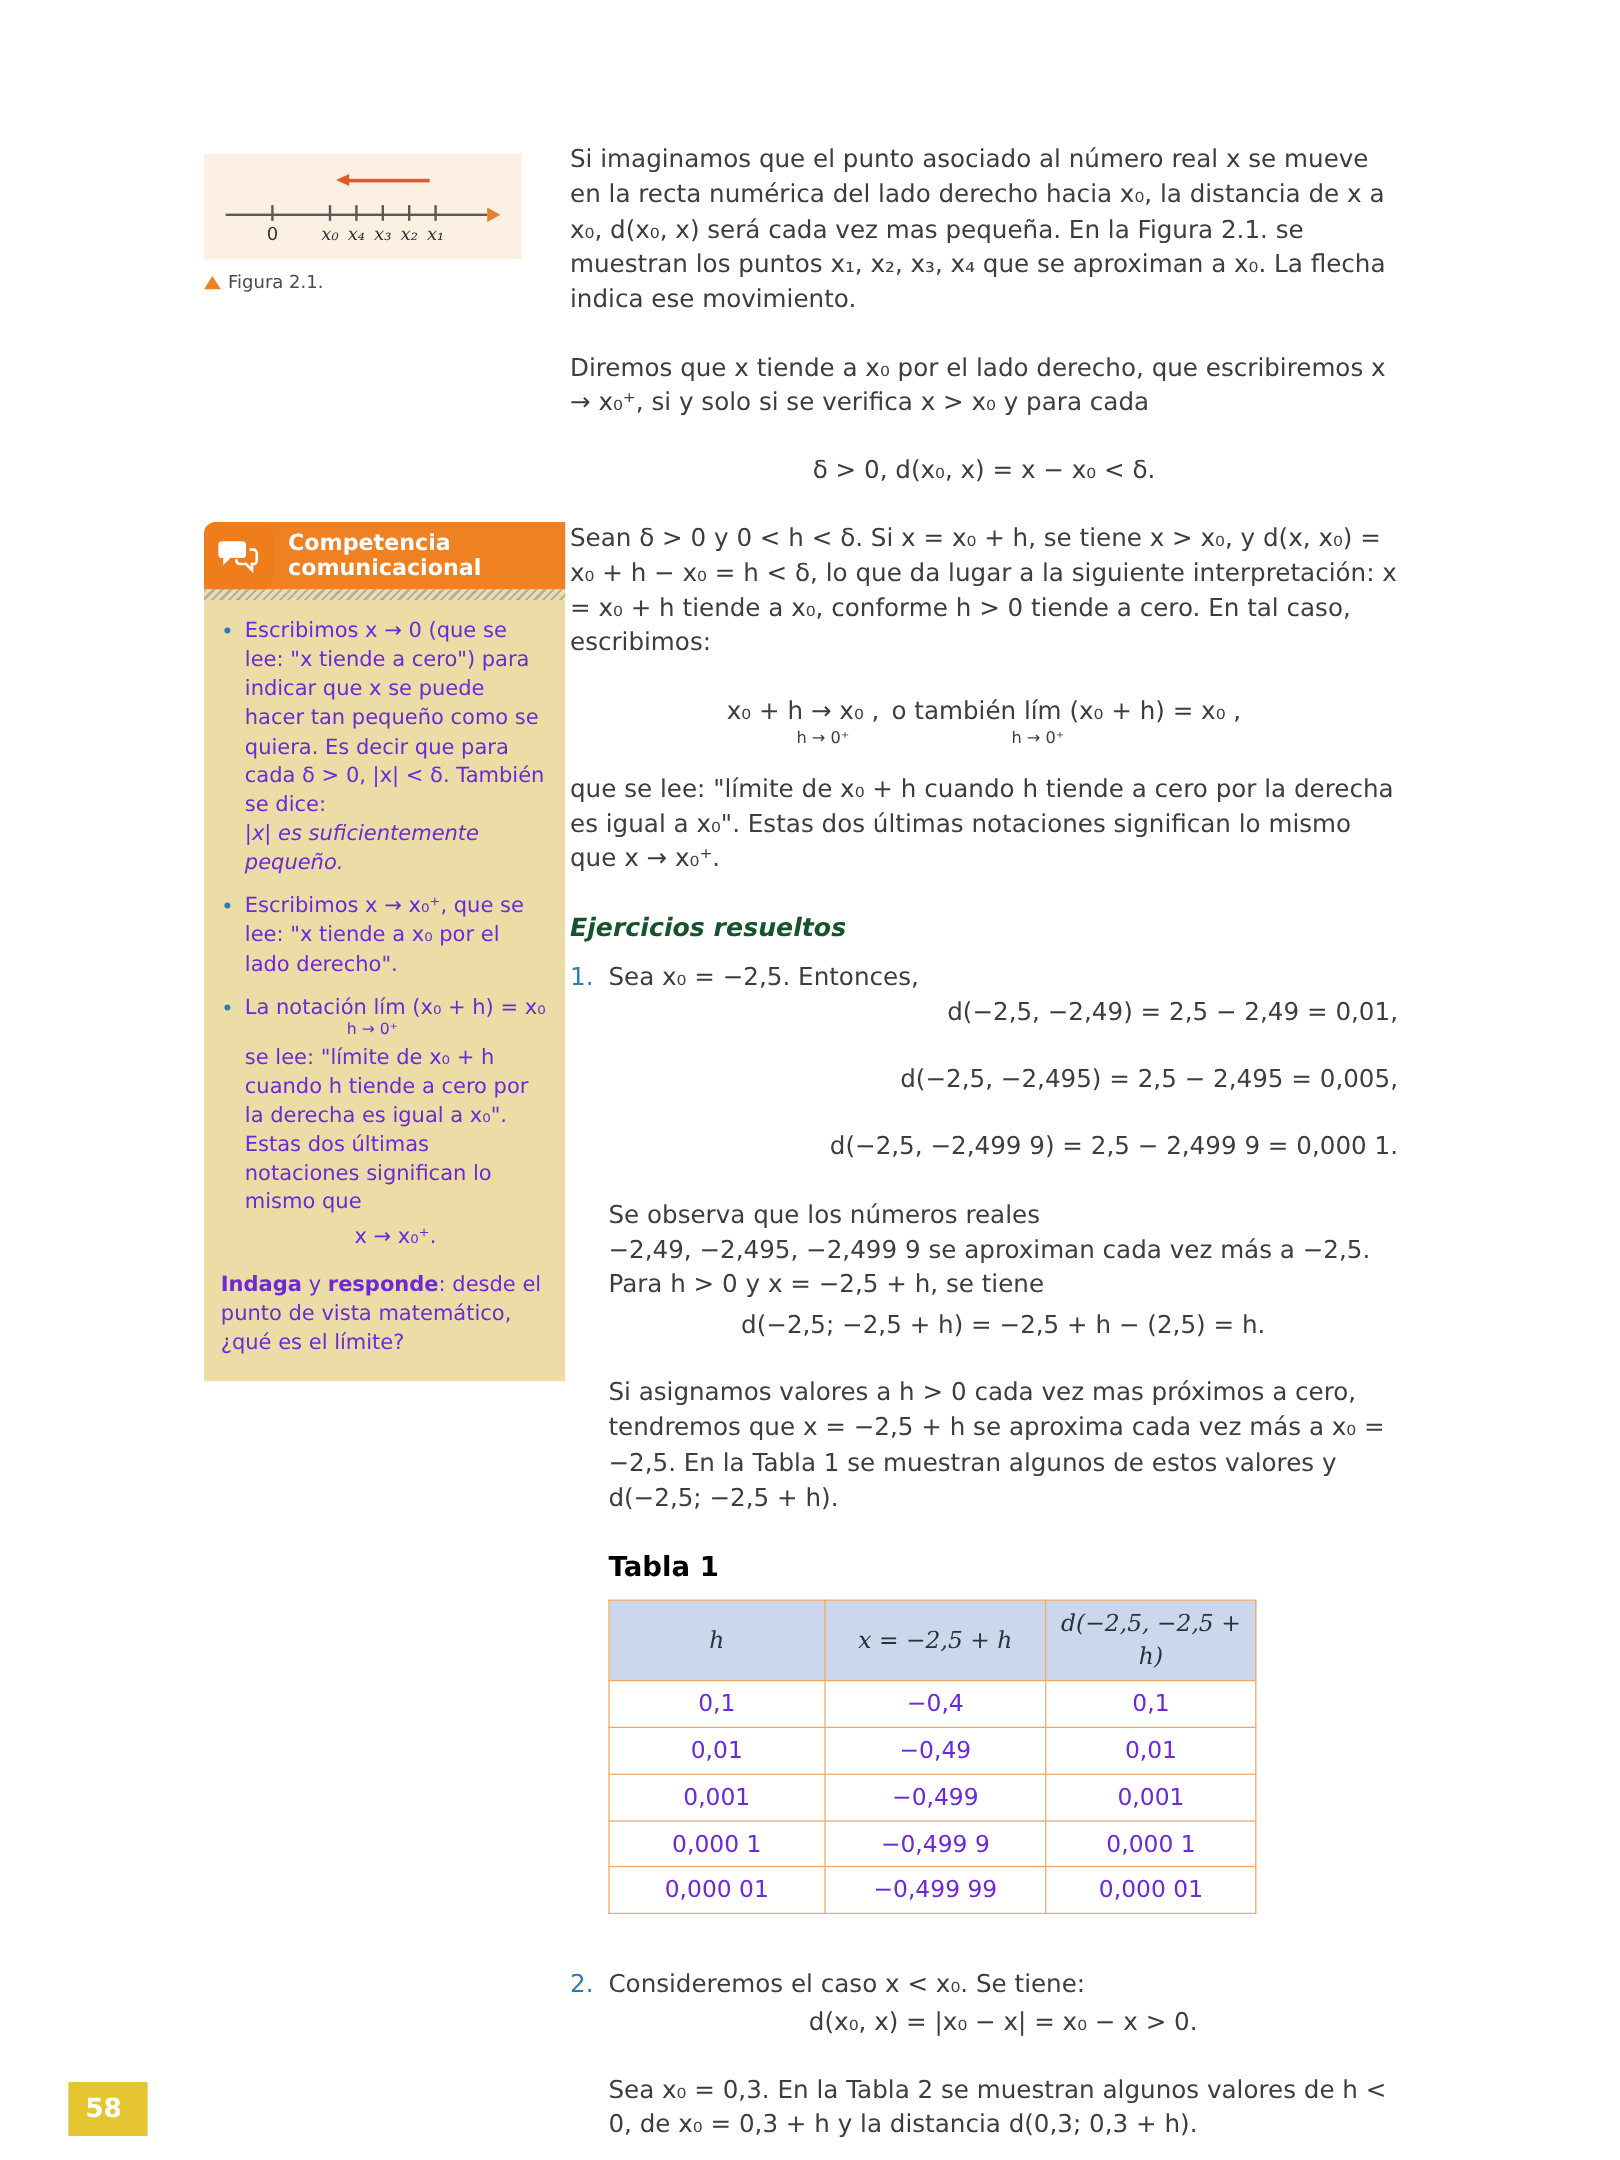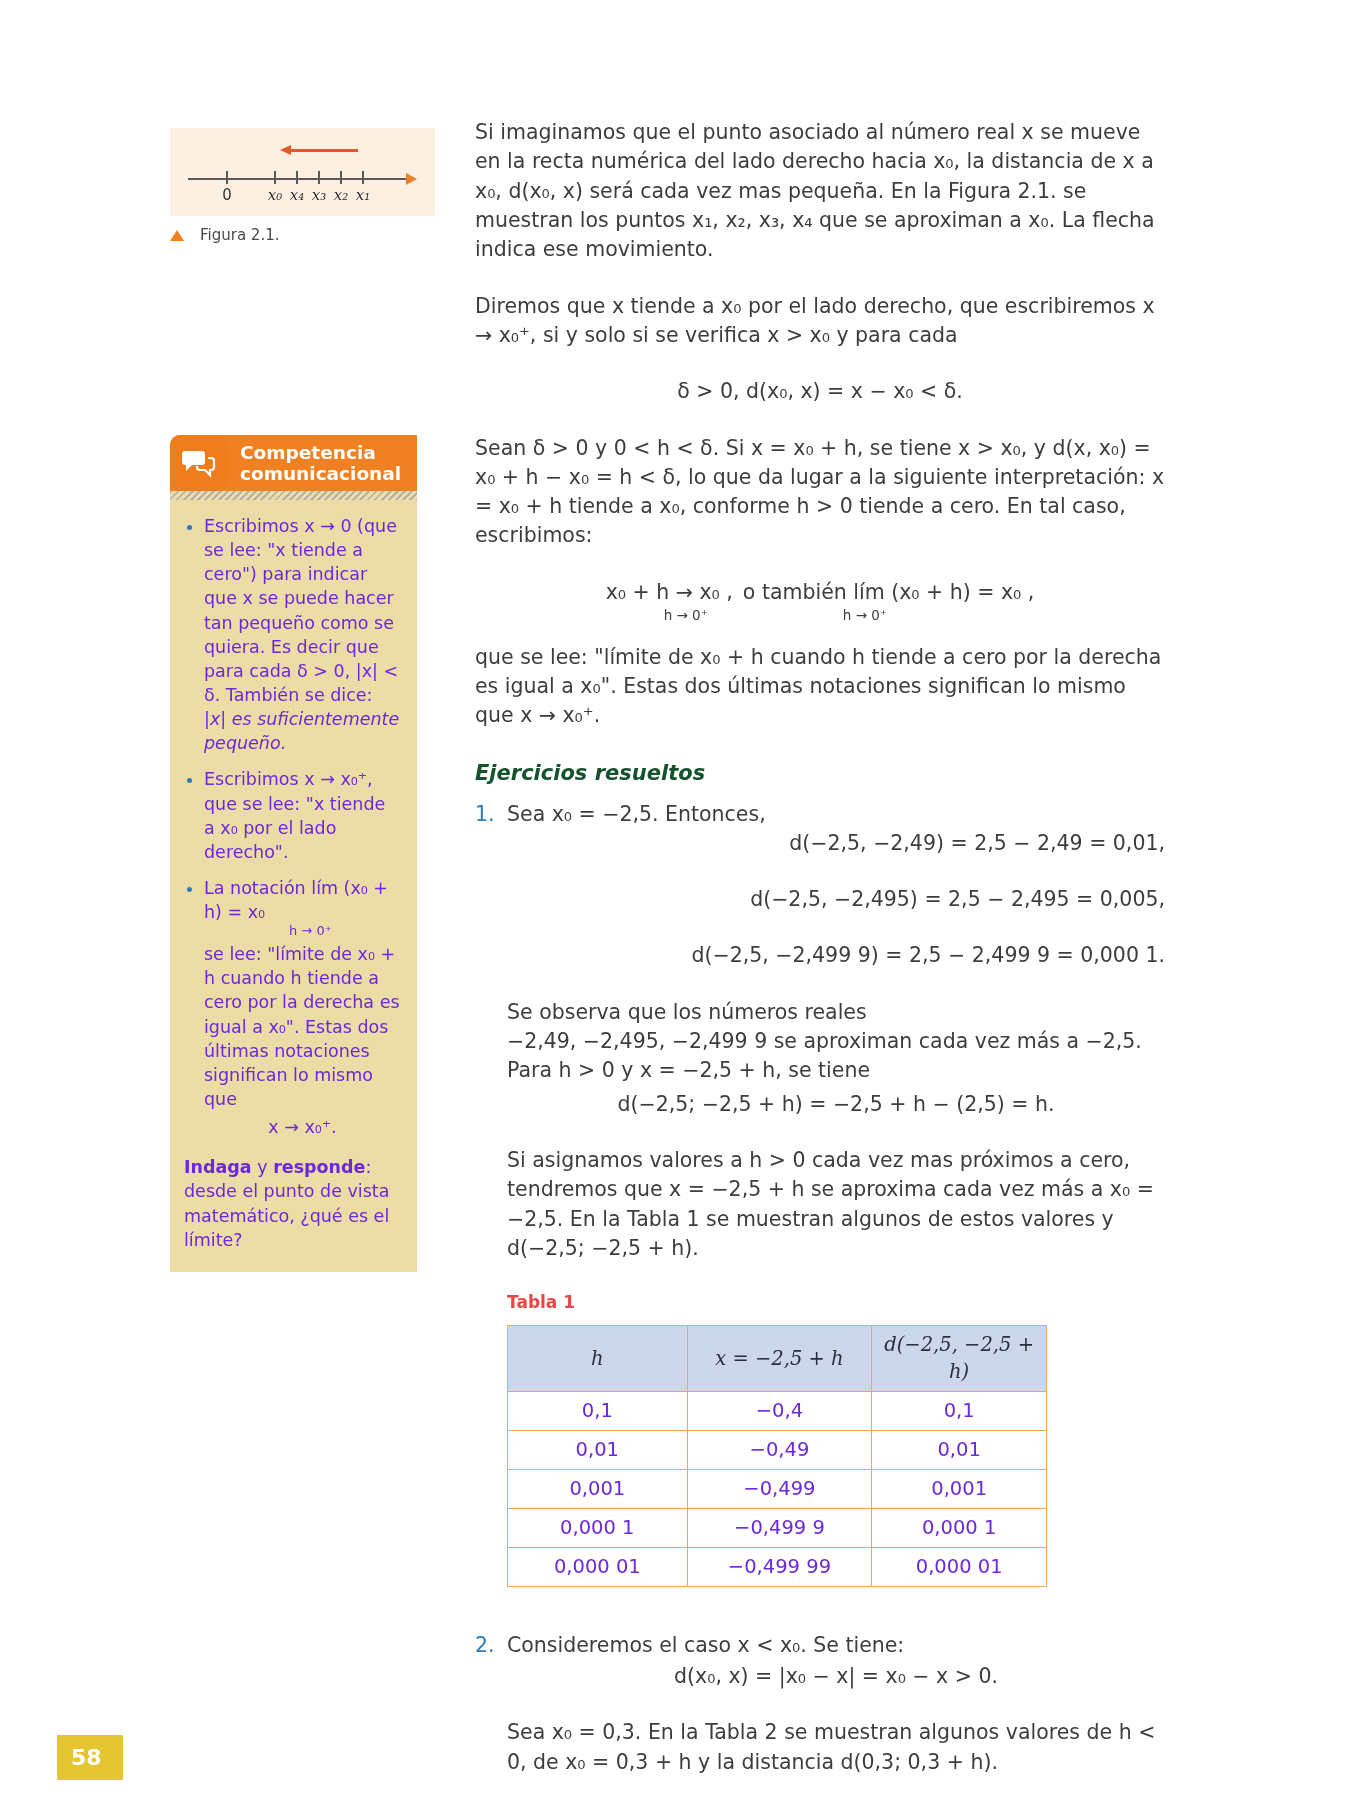--- a/index.html
+++ b/index.html
@@ -12,25 +12,25 @@
   .axis-line { position:absolute; left:18px; top:50px; width:218px; height:2px; background:#5a5a5a; }
   .axis-arrowhead { position:absolute; left:236px; top:45px; width:0; height:0;
       border-top:6px solid transparent; border-bottom:6px solid transparent; border-left:11px solid #e8802b; }
   .tick { position:absolute; top:43px; width:2px; height:13px; background:#5a5a5a; }
   .motion-line { position:absolute; left:120px; top:21px; width:68px; height:3px; background:#e05a2b; }
   .motion-arrowhead { position:absolute; left:110px; top:17px; width:0; height:0;
       border-top:5.5px solid transparent; border-bottom:5.5px solid transparent; border-right:11px solid #e05a2b; }
   .axis-label { position:absolute; top:58px; width:22px; text-align:center; font-size:15px; color:#333;
       font-style:italic; font-family:"DejaVu Serif","Liberation Serif",serif; }
   .axis-label.zero { font-style:normal; font-family:"DejaVu Sans","Liberation Sans",sans-serif; }
-  .figure-caption { position:absolute; left:170px; top:226px; font-size:15px; color:#4a4a4a; display:flex; align-items:center; gap:16px; }
+  .figure-caption { position:absolute; left:170px; top:226px; font-size:15px; color:#4a4a4a; display:flex; align-items:center; gap:6px; }
   .caption-triangle { width:0; height:0; border-left:7px solid transparent; border-right:7px solid transparent; border-bottom:11px solid #f08122; }
 
   
-  .sidebar { position:absolute; left:170px; top:435px; width:247px; }
+  .sidebar { position:absolute; left:170px; top:435px; width:301px; }
   .sb-header { position:relative; display:flex; align-items:center; background:#f08122; border-radius:10px 0 0 0; }
   .sb-icon { width:58px; height:56px; background:#ef7d1c; border-radius:10px; display:flex; align-items:center; justify-content:center; flex:0 0 58px; }
   .sb-titles { padding:6px 8px 6px 12px; color:#ffffff; font-weight:bold; font-size:18.5px; line-height:1.15; }
   .sb-hatch { height:9px; background:repeating-linear-gradient(135deg, rgba(90,80,55,0.45) 0 2px, rgba(233,217,164,0.9) 2px 5px); }
   .sb-body { background:#ecdca6; padding:14px 16px 20px 14px; font-size:17.5px; line-height:1.38; color:#6d28d9; }
   .sb-body ul { margin:0; padding:0 0 0 20px; }
   .sb-body li { margin:0 0 12px 0; }
   .sb-body li::marker { color:#2f7bb8; }
   .sb-italic { font-style:italic; }
   .sb-sub { font-size:13px; margin:-2px 0 2px 85px; }
@@ -46,21 +46,21 @@
   .formula-part .fsub { font-size:13.5px; line-height:1; margin-top:2px; }
   .fsub-1 { margin-left:58px; }
   .fsub-2 { margin-left:100px; }
   .ejercicios { color:#14532d; font-style:italic; font-weight:bold; font-size:21px; margin:4px 0 12px 0; }
   .exercise { display:flex; margin-bottom:4px; }
   .ex-num { flex:0 0 32px; color:#2f7bb8; }
   .ex-body { flex:1; }
   .dline { text-align:right; margin:0; }
   .dline-block { margin:0 0 26px 0; }
   .tight { margin:0; }
-  .tabla-title { color:#ef4444; font-weight:600; margin:16px 0 10px 0; font-size:17px; }
+  .tabla-title { color:#000000; font-weight:600; margin:16px 0 10px 0; font-size:23px; }
 
   table.data { border-collapse:collapse; width:540px; margin-bottom:40px; }
   table.data th, table.data td { border:1.5px solid #eda55f; text-align:center; padding:5px 10px; font-size:19.5px; }
   table.data th { background:#ccd7eb; font-style:italic; font-weight:normal;
       font-family:"DejaVu Serif","Liberation Serif",serif; color:#26303e; }
   table.data td { background:#ffffff; color:#6d28d9; }
   table.data th:nth-child(1){ width:180px; } table.data th:nth-child(2){ width:185px; } table.data th:nth-child(3){ width:175px; }
 
   
   .page-num-box { position:absolute; left:57px; top:1735px; width:66px; height:45px; background:#e6c532;

